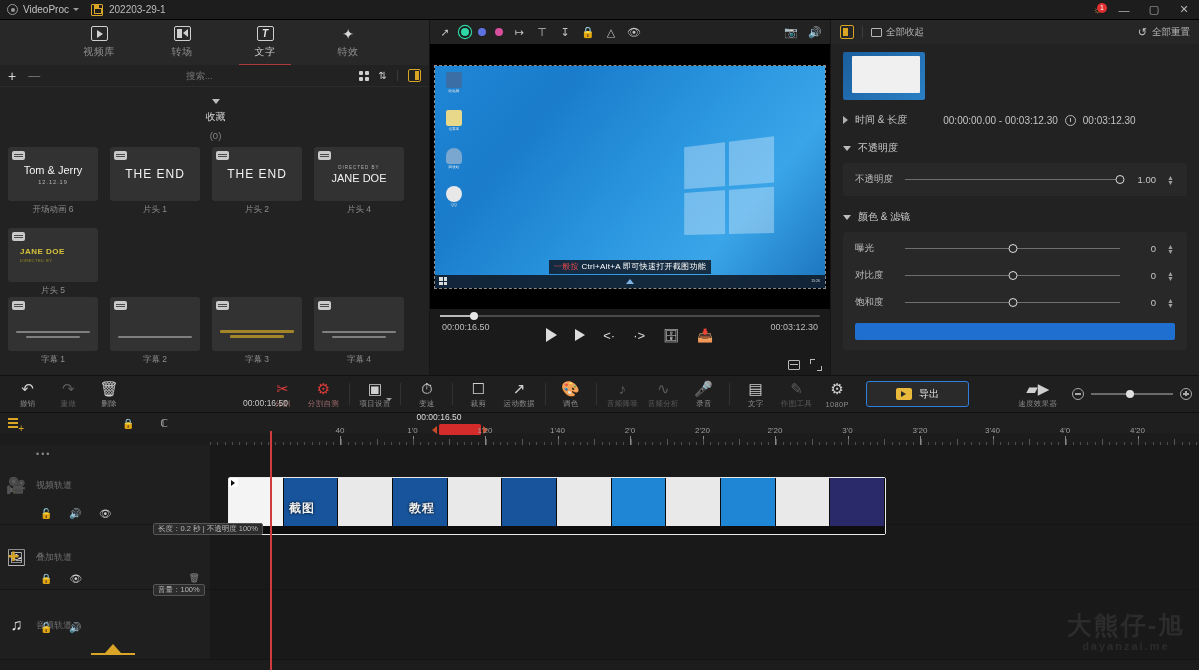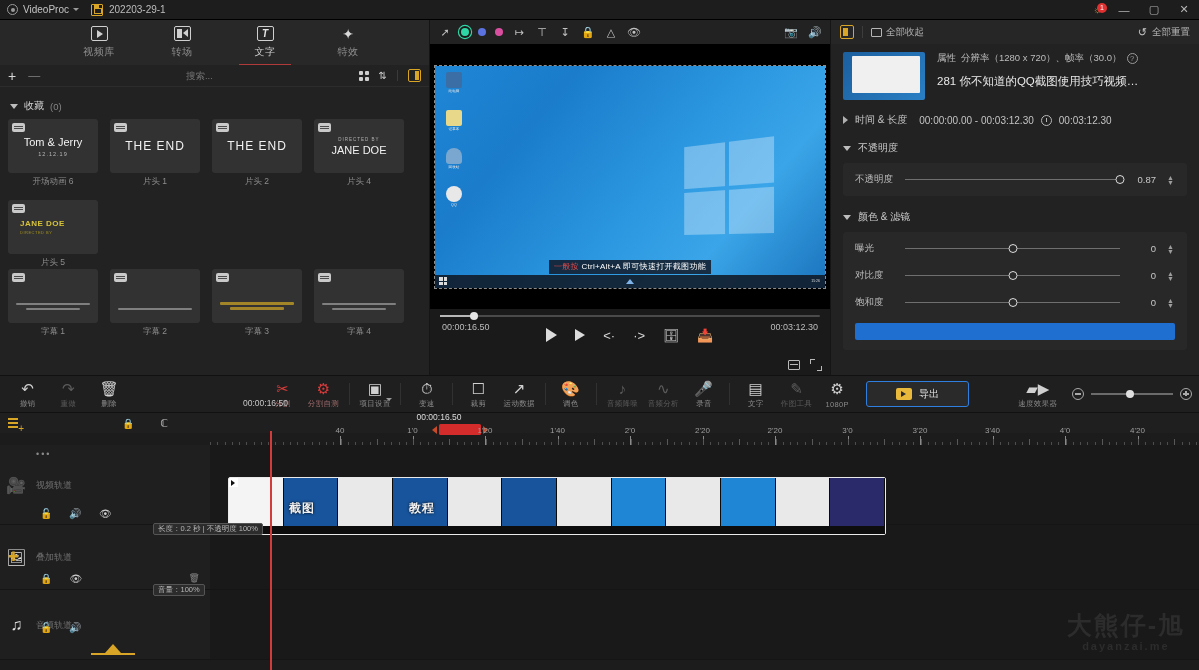--- a/index.html
+++ b/index.html
@@ -94,21 +94,21 @@
   .ls-divider{width:1px;height:11px;background:#3a3a3a;margin-right:10px;}
   .ls-panelbtn{width:13px;height:13px;border:1.4px solid #d8a526;border-radius:2px;position:relative;cursor:pointer;}
   .ls-panelbtn::after{content:'';position:absolute;right:1px;top:1px;bottom:1px;width:4px;background:#d8a526;}
 
   .lib-body { height:288px; overflow-y:auto; padding:6px 8px 0 8px; position:relative;}
   .lib-body::-webkit-scrollbar{width:6px;}
   .lib-body::-webkit-scrollbar-thumb{background:#4a7fd6;border-radius:3px;}
   .lib-body::-webkit-scrollbar-track{background:#1c1c1c;}
   .sect-head {
     display:flex; align-items:center; gap:6px; font-size:10px; color:#cfcfcf;
-    margin:6px 0 6px 2px; cursor:pointer;
+    margin:6px 0 6px 2px; cursor:pointer;flex-direction:column;
   }
   .tri-down{width:0;height:0;border-left:4px solid transparent;border-right:4px solid transparent;border-top:5px solid #bdbdbd;}
   .sect-count{color:#858585;font-size:9.5px;}
   .tpl-grid{display:flex; gap:12px; flex-wrap:wrap;}
   .tpl-item{width:90px; cursor:pointer;}
   .tpl-thumb{
     width:90px;height:54px;background:#323232;border-radius:3px;position:relative;
     display:flex;align-items:center;justify-content:center;overflow:hidden;
   }
   .tpl-badge{
@@ -586,49 +586,41 @@
       <span class="rp-right">
         <span class="undo-arc">↺</span>
         <span class="rp-link">全部重置</span>
       </span>
     </div>
     <div class="rp-body">
       <div class="clipinfo">
         <div class="clip-thumb">
           <div class="inner"></div>
         </div>
-        <div class="clip-meta">
-          <div class="meta-row">
-            <span>属性</span>
-            <span>分辨率（1280 x 720）、帧率（30.0）</span>
-            <span class="meta-help">?</span>
-          </div>
-          <div class="meta-title">281 你不知道的QQ截图使用技巧视频…</div>
-        </div>
       </div>
 
       <div class="prop-row">
         <span class="tri-right"></span>
         <span>时间 &amp; 长度</span>
-        <span style="margin-left:5px">00:00:00.00 - 00:03:12.30</span>
+        <span style="margin-left:29px">00:00:00.00 - 00:03:12.30</span>
         <span class="clock-ic"></span>
         <span>00:03:12.30</span>
       </div>
 
       <div class="sect-title">
         <span class="tri-down"></span>
         <span>不透明度</span>
       </div>
       <div class="card">
         <div class="slider-row">
           <span class="sl-label">不透明度</span>
           <span class="sl-track">
             <i class="sl-knob" style="left:100%"></i>
           </span>
-          <span class="sl-val">0.87</span>
+          <span class="sl-val">1.00</span>
           <span class="sl-step">▲<br>▼</span>
         </div>
       </div>
 
       <div class="sect-title">
         <span class="tri-down"></span>
         <span>颜色 &amp; 滤镜</span>
       </div>
       <div class="card">
         <div class="slider-row">

